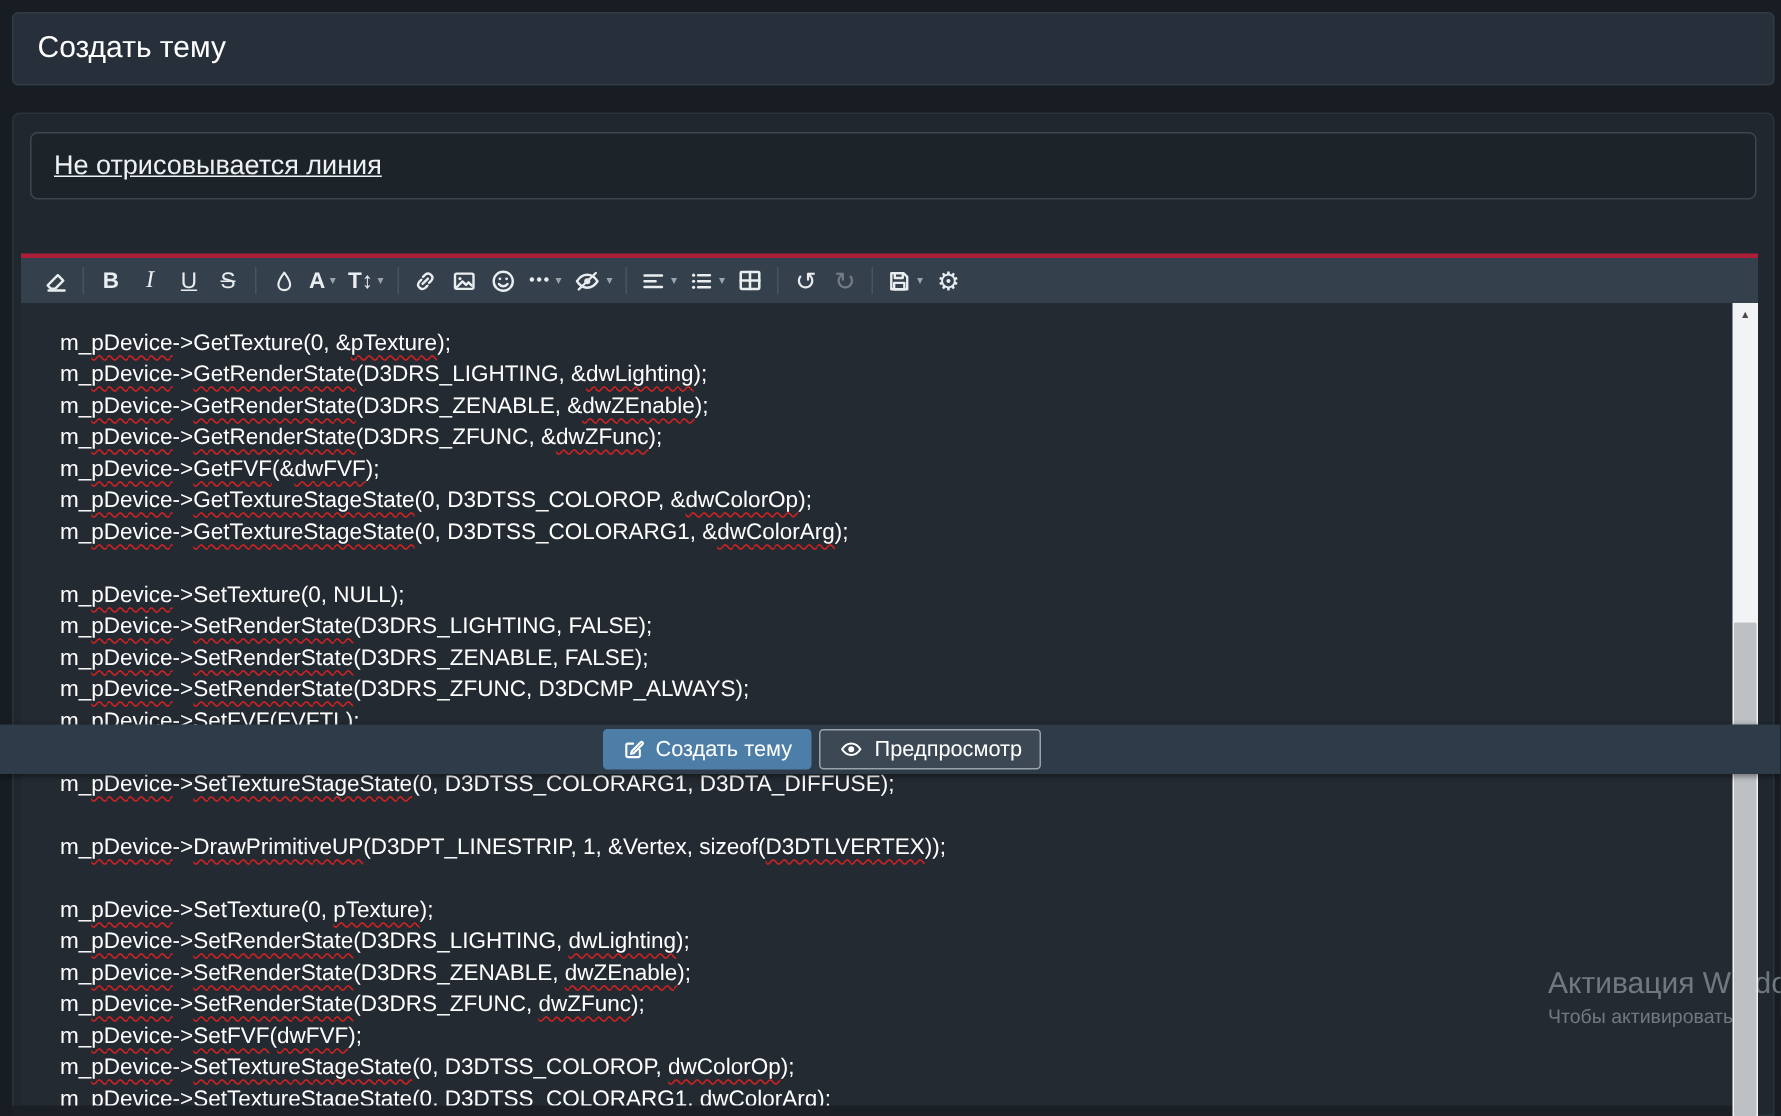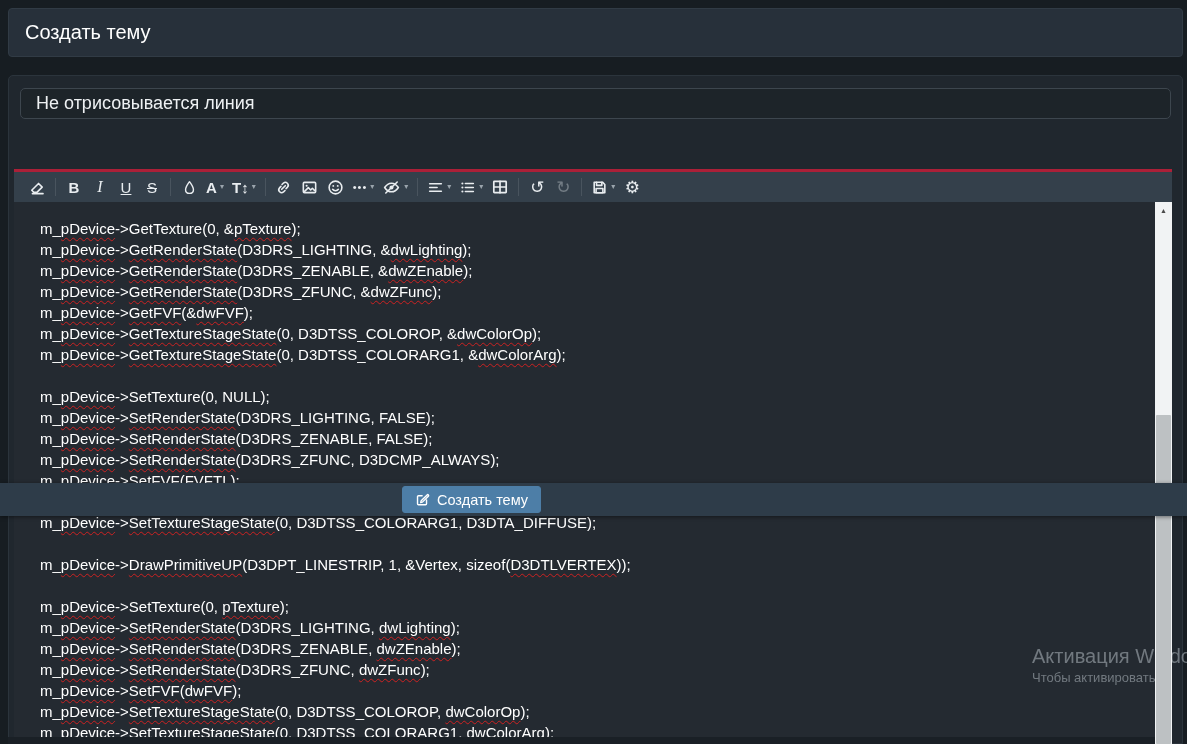--- a/index.html
+++ b/index.html
@@ -25,24 +25,24 @@
     display:flex;align-items:center;padding-left:16px;
     font-size:20px;font-weight:500;color:#ffffff;
   }
   
   .main-panel{
     left:8px;top:75px;width:1175px;height:669px;
     background:#20272e;border:1px solid #2b343c;border-radius:5px 5px 0 0;
   }
   
   .title-input{
-    left:20px;top:88px;width:1151px;height:31px;
+    left:20px;top:88px;width:1151px;height:45px;
     background:#1d2429;border:1px solid #3d464e;border-radius:5px;
     color:#eef1f3;font-size:18px;padding:0 15px;
-    font-family:"Liberation Sans", sans-serif;outline:none;
+    font-family:"Liberation Sans", sans-serif;outline:none;text-decoration:underline;
   }
   
   .red-line{left:14px;top:169px;width:1158px;height:3px;background:var(--accent-red);}
   .toolbar{
     left:14px;top:172px;width:1158px;height:30px;
     background:var(--toolbar-bg);
     display:flex;align-items:center;padding-left:10px;
   }
   .tb{
     background:none;border:none;color:#e9edf0;cursor:pointer;
@@ -294,17 +294,26 @@
   <div class="ab-buttons">
     <button class="btn btn-submit">
       <span>
         <svg width="15" height="15" viewBox="0 0 16 16">
           <path d="M12.3 8.6 V12.6 a1 1 0 0 1 -1 1 H3.7 a1 1 0 0 1 -1 -1 V5 a1 1 0 0 1 1 -1 H7.6"></path>
           <path d="M6.6 9.4 L12.9 3.1 a0.95 0.95 0 0 1 1.35 1.35 L7.9 10.8 L6.1 11.2 Z"></path>
         </svg>
       </span>
       <span>Создать тему</span>
     </button>
+    <button class="btn btn-preview">
+      <span>
+        <svg width="17" height="15" viewBox="0 0 18 16">
+          <path d="M2.5 8 C4.4 5.1 6.8 3.9 9 3.9 C11.2 3.9 13.6 5.1 15.5 8 C13.6 10.9 11.2 12.1 9 12.1 C6.8 12.1 4.4 10.9 2.5 8 Z"></path>
+          <circle class="fill" cx="9" cy="8" r="2.1"></circle>
+        </svg>
+      </span>
+      <span>Предпросмотр</span>
+    </button>
   </div>
 </div>
 
 <div class="abs watermark wm1">Активация Windows</div>
 <div class="abs watermark wm2">Чтобы активировать W</div>
 
 </body></html>

